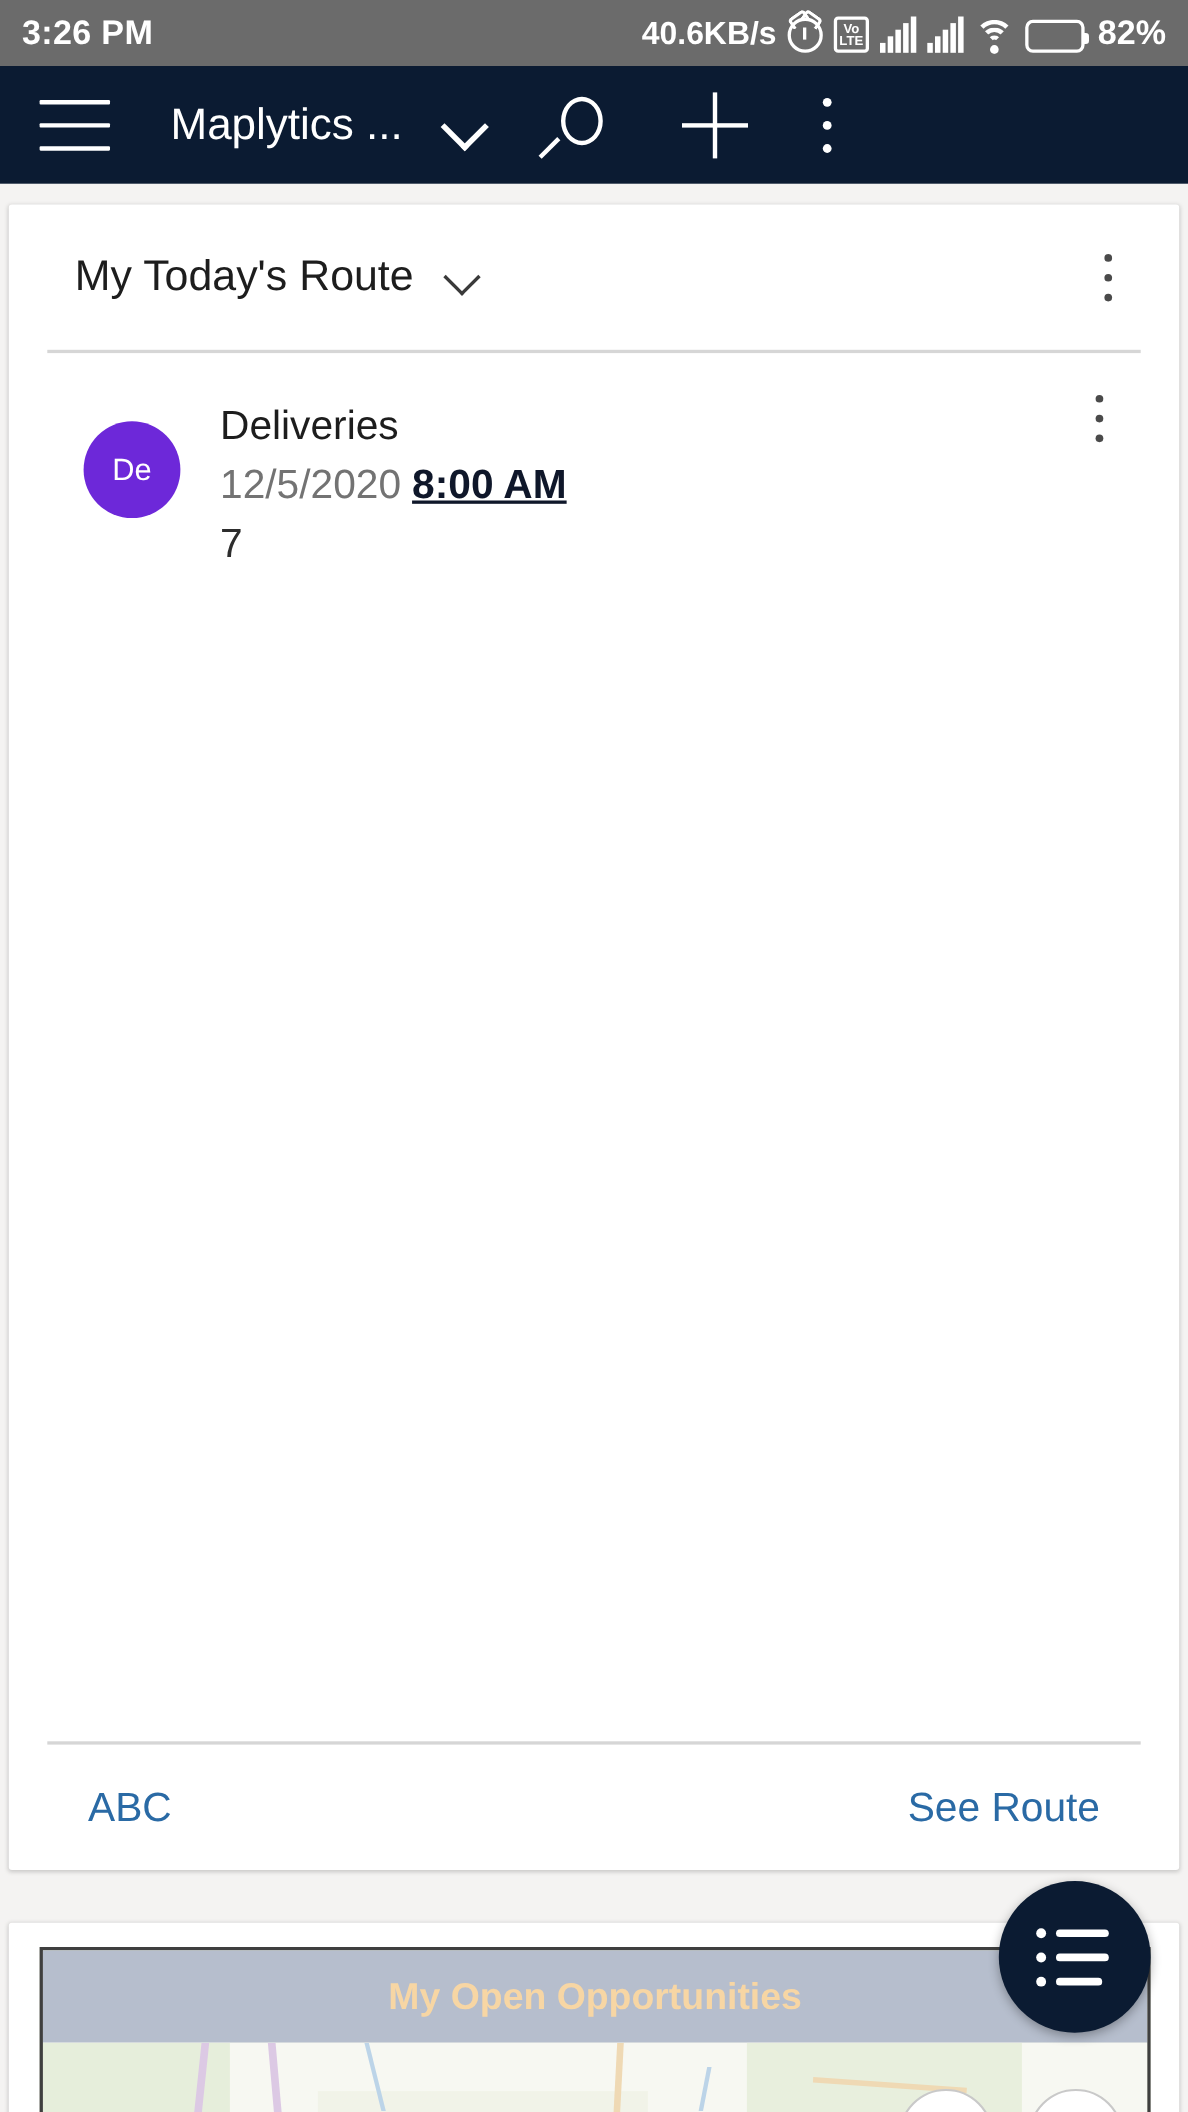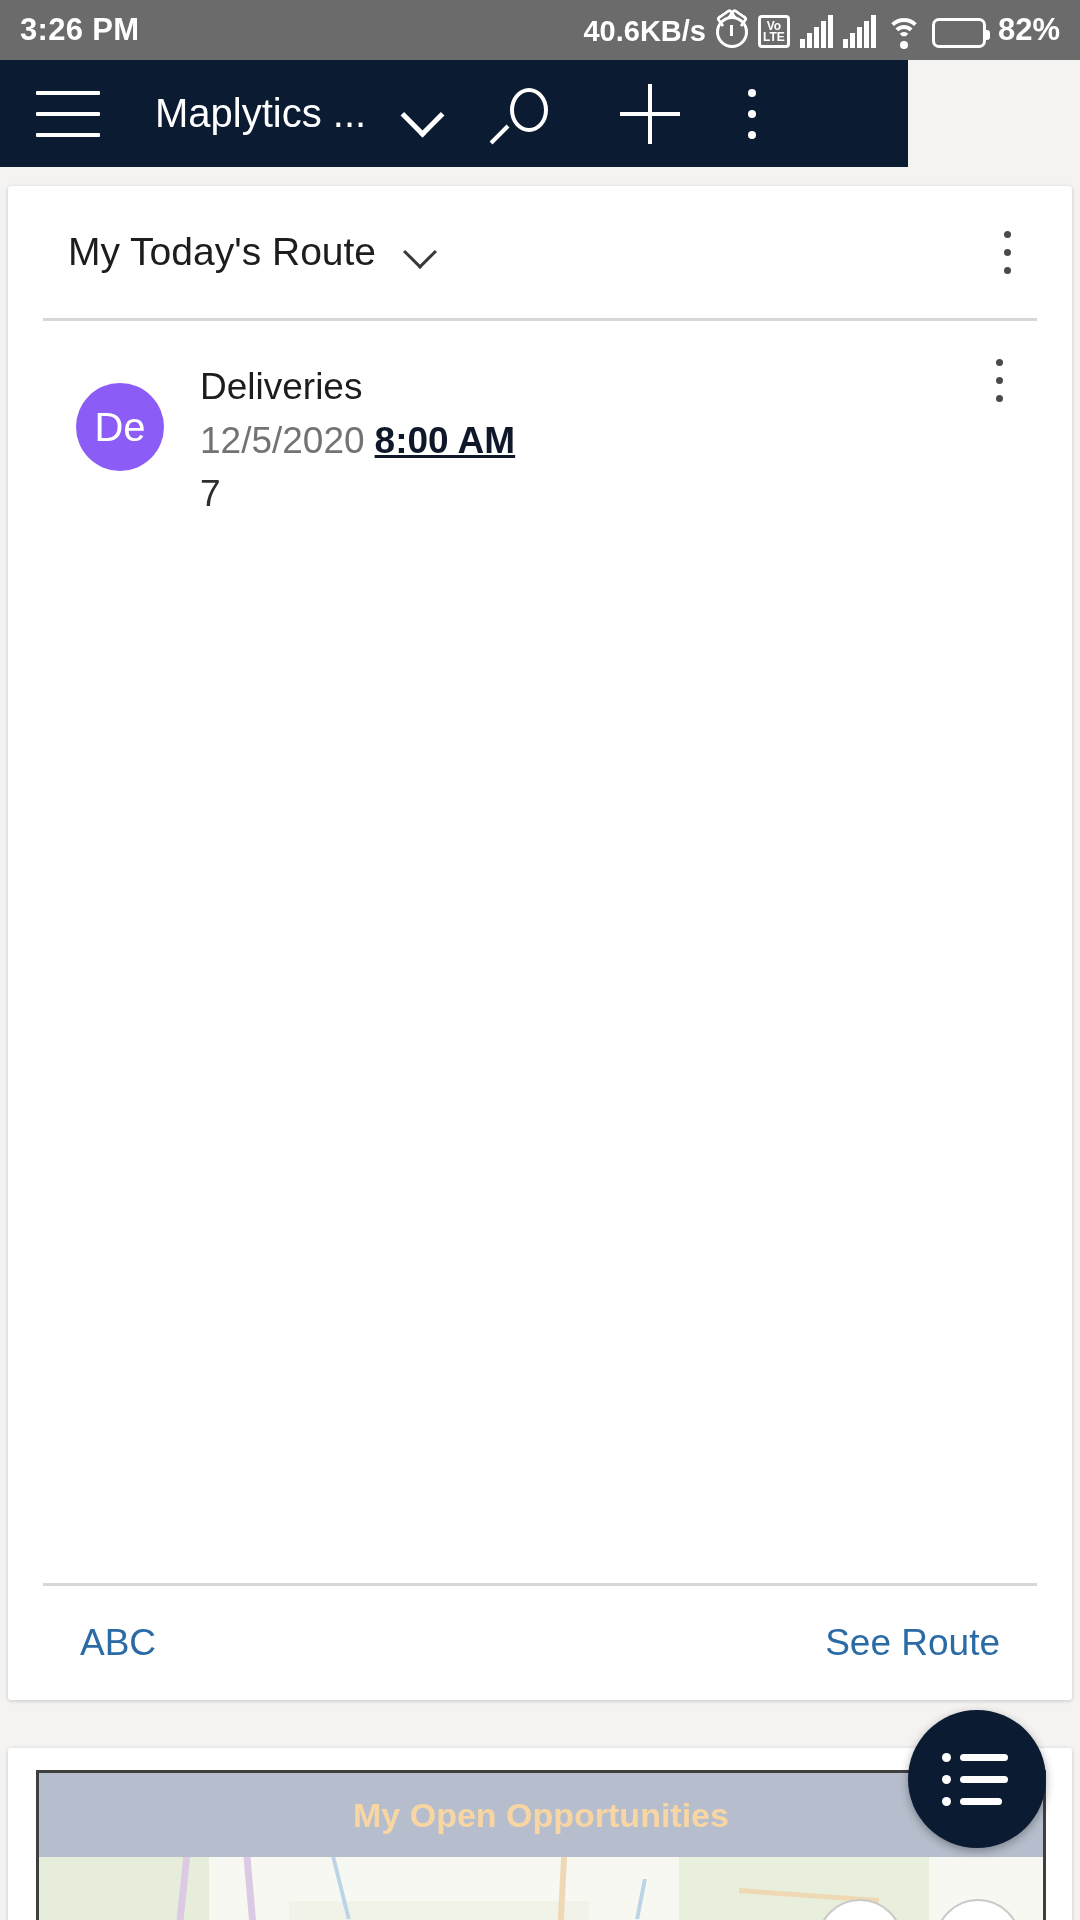--- a/index.html
+++ b/index.html
@@ -56,21 +56,21 @@
   .wifi-ic span.w2 { width: 24px; height: 24px; top: 7px; }
   .wifi-ic span.w3 { width: 12px; height: 12px; top: 14px; }
   .wifi-dot { position: absolute; left: 50%; transform: translateX(-50%); bottom: -1px; width: 7px; height: 7px; background: #fff; border-radius: 50%; }
   .batt-ic { width: 54px; height: 30px; border: 3px solid #fff; border-radius: 7px; position: relative; padding: 3px; }
   .batt-ic:after { content: ""; position: absolute; right: -7px; top: 9px; width: 5px; height: 10px; background: #fff; border-radius: 0 3px 3px 0; }
   .batt-fill { height: 100%; background: #fff; border-radius: 3px; }
 
   
   .appbar {
     position: absolute; top: 60px; left: 0;
-    width: 908px; height: 107px;
+    width: 1080px; height: 107px;
     background: #0b1b32;
     display: flex; align-items: center;
   }
   .hamburger { width: 64px; height: 46px; margin-left: 36px; display: flex; flex-direction: column; justify-content: space-between; cursor: pointer; }
   .hamburger i { display: block; height: 4px; background: #ffffff; border-radius: 1px; }
   .app-title { color: #ffffff; font-size: 40px; margin-left: 55px; white-space: nowrap; }
   .chev { width: 44px; height: 44px; margin-left: 34px; position: relative; cursor: pointer; }
   .chev:before {
     content: ""; position: absolute; left: 7px; top: 8px;
     width: 26px; height: 26px;
@@ -105,23 +105,23 @@
     transform: rotate(45deg);
   }
   .card-kebab { margin-left: auto; width: 50px; height: 70px; display: flex; flex-direction: column; align-items: center; justify-content: center; gap: 11px; cursor: pointer; }
   .card-kebab i { width: 7px; height: 7px; border-radius: 50%; background: #4a4a4a; display: block; }
   .divider { height: 3px; background: #d6d6d6; margin: 0 35px; }
 
   
   .list-row { display: flex; padding: 38px 40px 0 68px; position: relative; }
   .avatar {
     width: 88px; height: 88px; border-radius: 50%;
-    background: #8b5cf6; color: #ffffff;
+    background: #6d28d9; color: #ffffff;
     display: flex; align-items: center; justify-content: center;
-    font-size: 40px; flex: none; margin-top: 24px;
+    font-size: 28px; flex: none; margin-top: 24px;
   }
   .row-body { margin-left: 36px; padding-top: 4px; }
   .row-line1 { font-size: 37px; color: #1d1d1d; line-height: 1.28; }
   .row-line2 { font-size: 37px; line-height: 1.34; margin-top: 6px; }
   .row-date { color: #737373; }
   .row-time { color: #0f172a; font-weight: bold; margin-left: 10px; text-decoration: underline; }
   .row-line3 { font-size: 37px; color: #2d2d2d; line-height: 1.3; margin-top: 4px; }
   .row-kebab { position: absolute; right: 48px; top: 26px; width: 50px; height: 66px; display: flex; flex-direction: column; align-items: center; justify-content: center; gap: 11px; cursor: pointer; }
   .row-kebab i { width: 7px; height: 7px; border-radius: 50%; background: #4a4a4a; display: block; }
 

